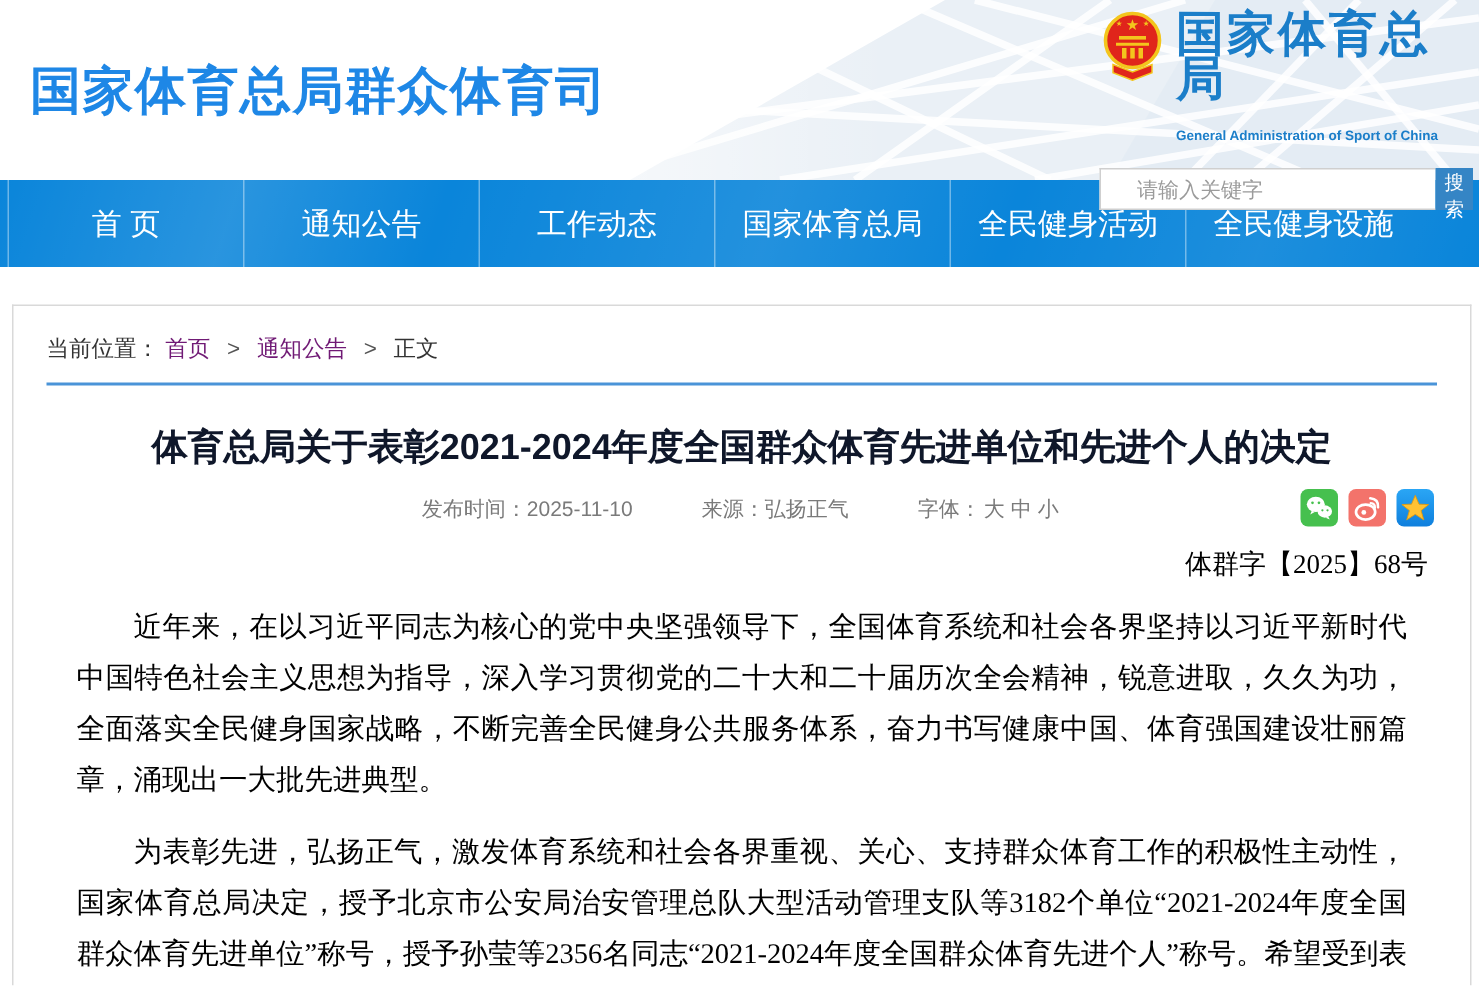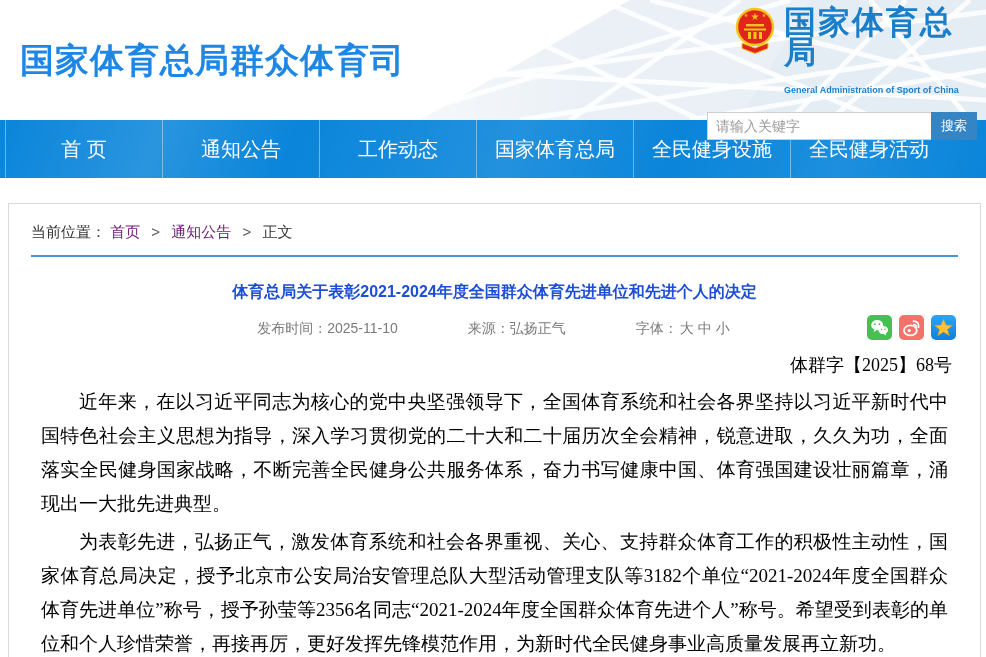--- a/index.html
+++ b/index.html
@@ -12,21 +12,21 @@
   .pattern-fade{position:absolute;inset:0;background:linear-gradient(to right,#fff 0%,rgba(255,255,255,0) 45%);}
   .dept-title{position:absolute;left:20px;top:38px;margin:0;font-size:34px;font-weight:bold;
               color:#1e87e6;letter-spacing:1px;z-index:2;}
   .header-right{position:absolute;right:5px;top:7px;width:274px;z-index:2;}
   .org-block{display:flex;align-items:flex-start;gap:9px;margin-left:28px;}
   .emblem{flex:0 0 auto;}
   .org-cn{font-size:32px;font-weight:bold;color:#1b7ec9;letter-spacing:2px;line-height:30px;}
   .org-en{font-size:9px;font-weight:bold;color:#1b7ec9;letter-spacing:0;margin-top:18px;}
   .search-row{display:flex;margin-top:17px;}
   .search-input{box-sizing:border-box;width:224px;height:28px;border:1px solid #cfcfcf;border-right:none;
-                padding:0 8px;font-size:14px;color:#a21caf;outline:none;font-family:"Liberation Sans",sans-serif;}
+                padding:0 24px;font-size:14px;color:#a21caf;outline:none;font-family:"Liberation Sans",sans-serif;margin-left:26px;}
   .search-input::placeholder{color:#9b9b9b;}
   .search-btn{width:46px;height:28px;border:none;background:#3585c5;color:#fff;font-size:13px;
               cursor:pointer;font-family:"Liberation Sans",sans-serif;}
 
   
   .main-nav{position:relative;height:58px;background:#0a85da;display:flex;padding-left:5px;}
   .main-nav::before{content:"";position:absolute;inset:0;pointer-events:none;
      background:linear-gradient(108deg,rgba(255,255,255,0) 0%,rgba(255,255,255,.13) 16%,
         rgba(255,255,255,0) 30%,rgba(255,255,255,.10) 52%,rgba(255,255,255,0) 68%,
         rgba(255,255,255,.08) 85%,rgba(255,255,255,0) 100%);}
@@ -36,36 +36,36 @@
 
   
   .card{position:absolute;left:8px;top:203px;width:971px;height:470px;background:#fff;
         border:1px solid #d9d9d9;border-bottom:none;}
   .breadcrumb{margin:19px 22px 0;font-size:15px;color:#333;}
   .breadcrumb a{color:#701a75;text-decoration:none;cursor:pointer;}
   .breadcrumb .sep{margin:0 7px;color:#555;}
   .crumb-label{color:#333;}
   .rule{margin:13px 22px 0;border-bottom:2px solid #4a94d8;}
 
-  .art-title{margin:25px 30px 0;text-align:center;font-size:16px;font-weight:bold;color:#1d4ed8;}
-  .meta{position:relative;margin-top:17px;display:flex;justify-content:center;gap:70px;
+  .art-title{margin:25px 30px 0;text-align:center;font-size:24px;font-weight:bold;color:#0f172a;}
+  .meta{position:relative;margin-top:17px;display:flex;justify-content:center;gap:46px;
         font-size:14px;color:#7a7a7a;}
   .meta .fs{margin:0 2px;cursor:pointer;}
   .share{position:absolute;right:24px;top:-5px;display:flex;gap:7px;}
   .share-icon{width:25px;height:25px;border-radius:5px;display:flex;align-items:center;
               justify-content:center;cursor:pointer;}
   .ic-wechat{background:#46c04e;}
   .ic-weibo{background:#f3736b;}
   .ic-qzone{background:linear-gradient(#2aa6f5,#0f7fdd);}
 
   .doc-number{margin:15px 28px 0;text-align:right;font-size:18px;color:#000;
               font-family:"Liberation Serif",serif;}
   .art-body{margin:8px 28px 0;font-family:"Liberation Serif",serif;font-size:19px;
             line-height:34px;color:#000;text-align:justify;}
-  .art-body p{margin:4px;text-indent:2em;}
+  .art-body p{margin:14px;text-indent:2em;}
 </style>
 </head>
 <body>
 
 <div class="page">
 
   <header class="site-header">
     <div class="pattern-wrap">
       <svg width="716" height="120" viewBox="0 0 716 120" preserveAspectRatio="none">
         <polygon points="150,120 360,0 716,0 716,120" fill="#eaf0f6"></polygon>
@@ -116,22 +116,22 @@
         <button class="search-btn">搜索</button>
       </div>
     </div>
   </header>
 
   <nav class="main-nav">
     <a class="nav-item">首 页</a>
     <a class="nav-item">通知公告</a>
     <a class="nav-item">工作动态</a>
     <a class="nav-item">国家体育总局</a>
+    <a class="nav-item">全民健身活动</a>
     <a class="nav-item">全民健身设施</a>
-    <a class="nav-item">全民健身活动</a>
   </nav>
 
   <main class="card">
 
     <div class="breadcrumb">
       <span class="crumb-label">当前位置：</span>
       <a>首页</a>
       <span class="sep">&gt;</span>
       <a>通知公告</a>
       <span class="sep">&gt;</span>

